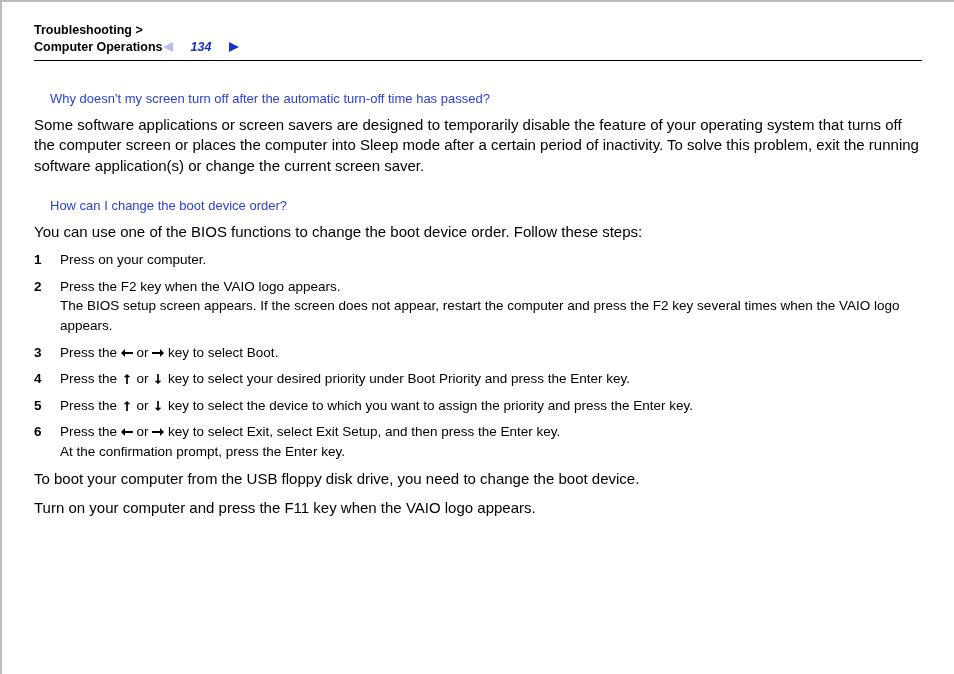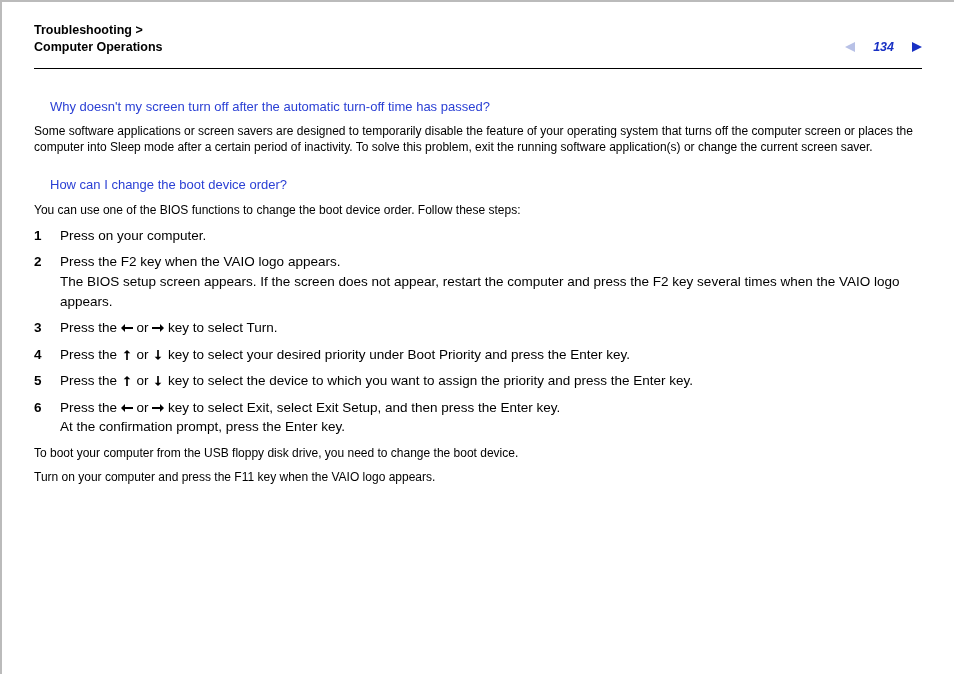--- a/index.html
+++ b/index.html
@@ -15,24 +15,24 @@
     border: 1px solid #bbb;
   }
   .page {
     padding: 20px 32px 0 32px;
     box-sizing: border-box;
     position: relative;
     height: 100%;
   }
   .header {
     display: flex;
-    justify-content: space-between;
+    justify-content: flex-start;
     align-items: flex-end;
     border-bottom: 1px solid #000;
-    padding-bottom: 12px;
+    padding-bottom: 4px;
     margin-bottom: 30px;
   }
   .breadcrumb {
     font-size: 12.5px;
     font-weight: bold;
     line-height: 1.35;
   }
   .pageno-wrap {
     display: flex;
     align-items: center;
@@ -54,21 +54,21 @@
   .nav-arrow-left  { border-right: 10px solid #b8c1e6; border-left: none; }
   .nav-arrow-right { border-left: 10px solid #1931c4; border-right: none; }
   h2.q {
     font-size: 13px;
     font-weight: normal;
     color: #2a3fd4;
     margin: 22px 0 8px 16px;
     line-height: 1.25;
   }
   p.body {
-    font-size: 12px;
+    font-size: 15px;
     margin: 8px 0;
     line-height: 1.35;
   }
   ol.steps {
     list-style: none;
     padding: 0;
     margin: 8px 0;
     counter-reset: step;
   }
   ol.steps > li {
@@ -124,21 +124,21 @@
     <li>
       <span>Press the </span><span class="b">F2</span><span> key when the VAIO logo appears.</span><br>
       <span>The BIOS setup screen appears. If the screen does not appear, restart the computer and press the </span><span class="b">F2</span><span> key several times when the VAIO logo appears.</span>
     </li>
 
     <li>
       <span>Press the </span><span class="key-arrow"><svg viewBox="0 0 12 10">
             <path d="M12 4 L4 4 L4 1 L0 5 L4 9 L4 6 L12 6 Z" fill="#000"></path>
           </svg></span><span> or </span><span class="key-arrow"><svg viewBox="0 0 12 10">
             <path d="M0 4 L8 4 L8 1 L12 5 L8 9 L8 6 L0 6 Z" fill="#000"></path>
-          </svg></span><span> key to select </span><span class="b">Turn</span><span>.</span>
+          </svg></span><span> key to select </span><span class="b">Boot</span><span>.</span>
     </li>
 
     <li>
       <span>Press the </span><span class="key-arrow"><svg viewBox="0 0 10 12">
             <path d="M4 12 L4 4 L1 4 L5 0 L9 4 L6 4 L6 12 Z" fill="#000"></path>
           </svg></span><span> or </span><span class="key-arrow"><svg viewBox="0 0 10 12">
             <path d="M4 0 L4 8 L1 8 L5 12 L9 8 L6 8 L6 0 Z" fill="#000"></path>
           </svg></span><span> key to select your desired priority under </span><span class="b">Boot Priority</span><span> and press the </span><span class="b">Enter</span><span> key.</span>
     </li>
 

